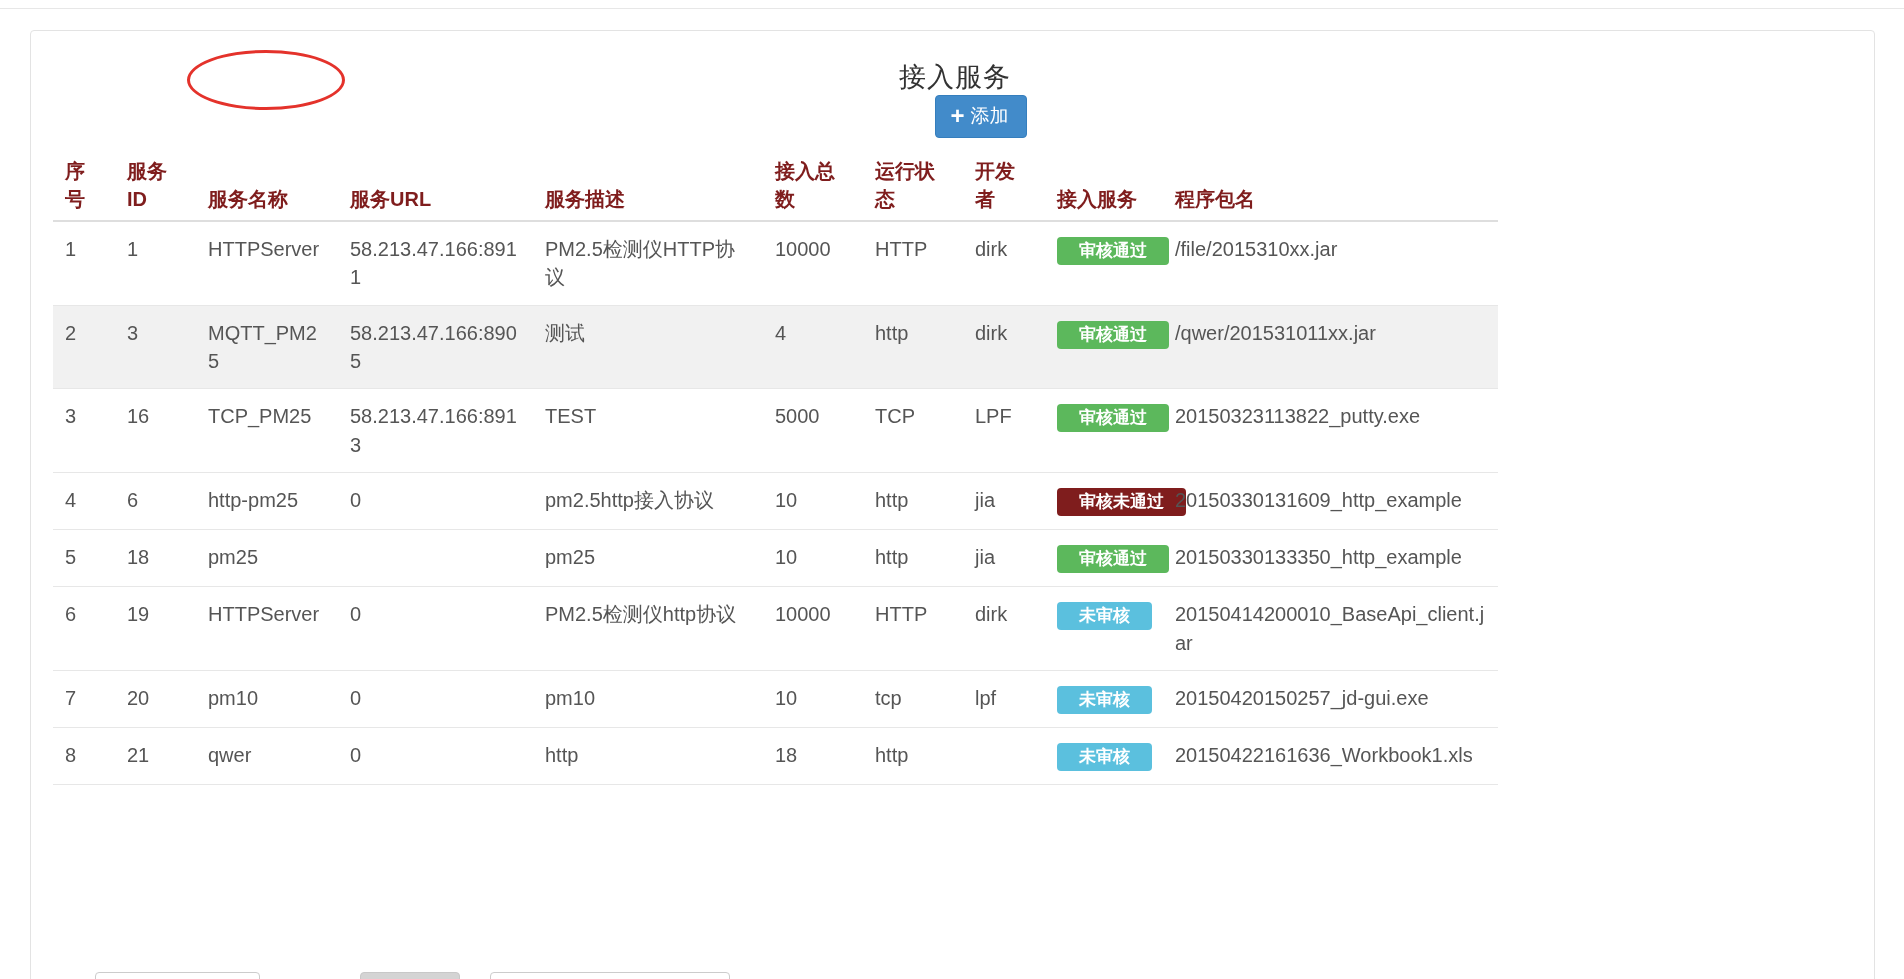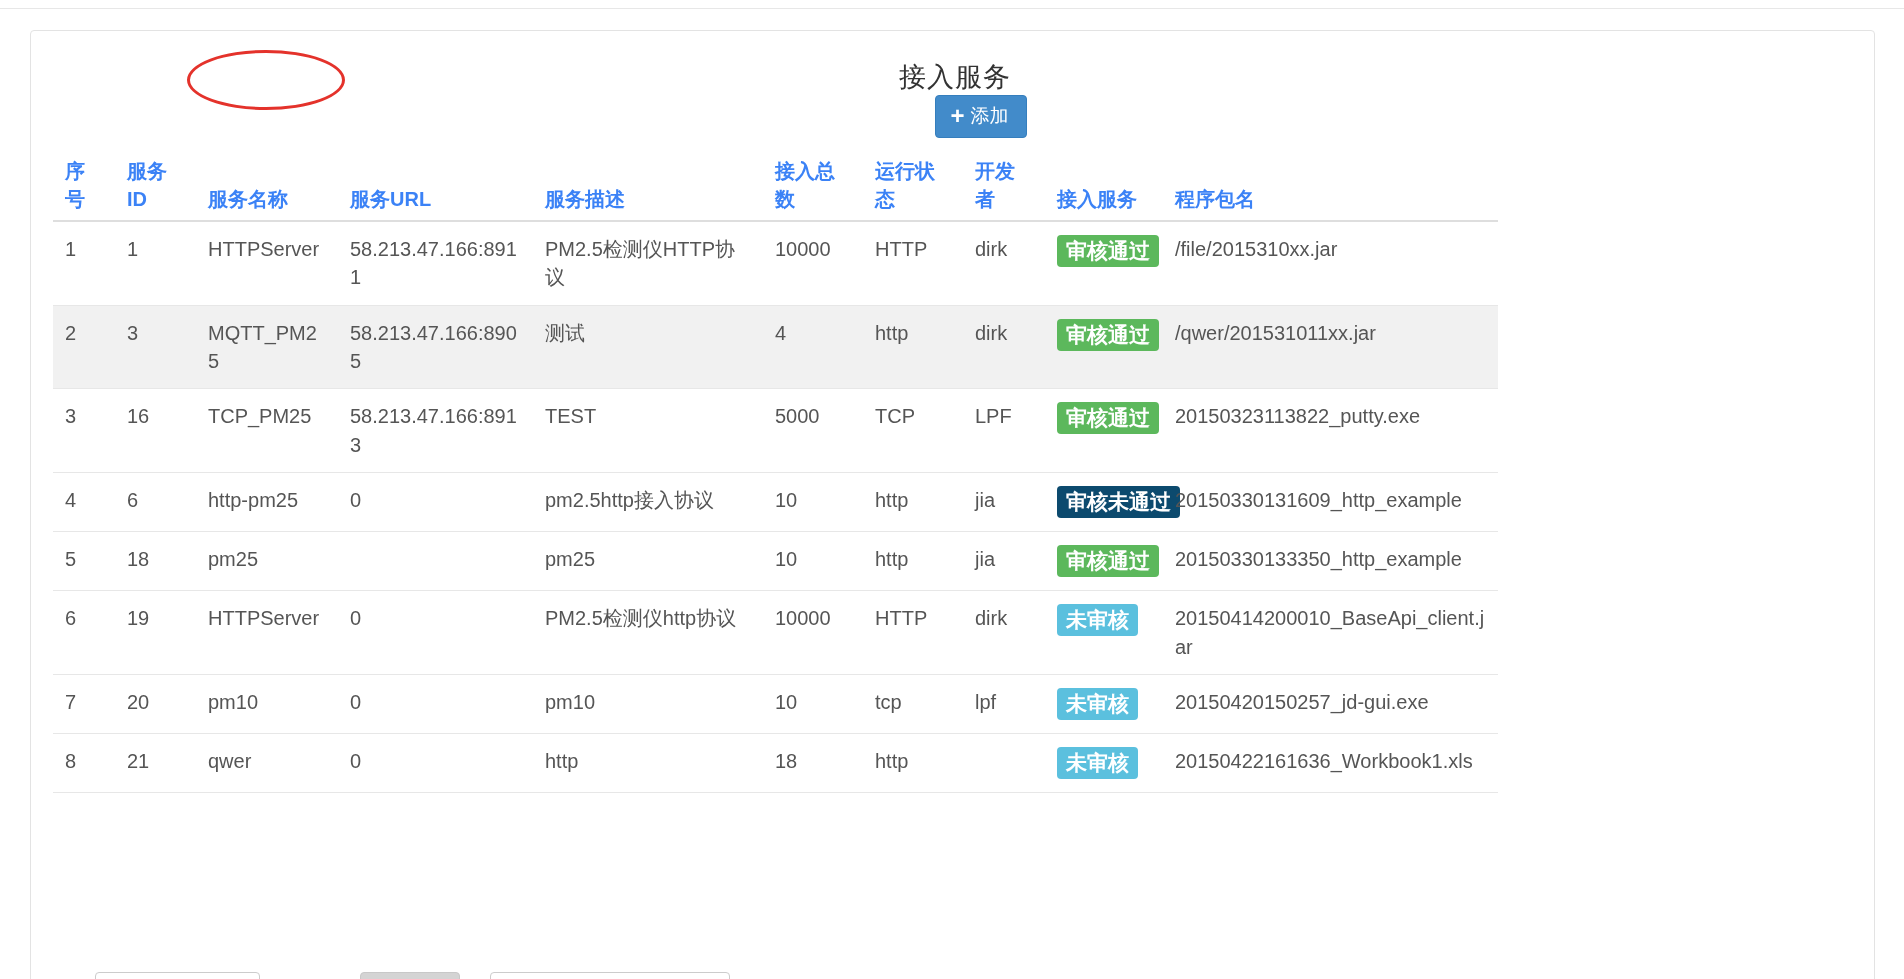--- a/index.html
+++ b/index.html
@@ -58,45 +58,45 @@
   table.svc-table {
     width: 1445px;
     border-collapse: collapse;
     table-layout: fixed;
   }
   .svc-table th {
     text-align: left;
     vertical-align: bottom;
     font-size: 20px;
     font-weight: bold;
-    color: #3b82f6;
+    color: #7f1d1d;
     line-height: 1.42;
     padding: 6px 12px;
     border-bottom: 2px solid #dedede;
     word-wrap: break-word;
   }
   .svc-table td {
     vertical-align: top;
     font-size: 20px;
     color: #555;
     line-height: 1.42;
     padding: 13px 12px;
     border-top: 1px solid #e7e7e7;
     word-wrap: break-word;
   }
   .svc-table tbody tr:first-child td { border-top: none; }
   .svc-table { border-bottom: 1px solid #e7e7e7; }
   .svc-table tr.hl { background: #f1f1f1; }
   .badge-status {
     display: inline-block;
     color: #fff;
-    font-size: 21px;
+    font-size: 17px;
     font-weight: bold;
     line-height: 1;
-    padding: 5px 9px 6px;
+    padding: 5px 22px 6px;
     border-radius: 4px;
     white-space: nowrap;
   }
   
   col.c-no       { width: 62px;  }
   col.c-id       { width: 81px;  }
   col.c-name     { width: 142px; }
   col.c-url      { width: 195px; }
   col.c-desc     { width: 230px; }
   col.c-total    { width: 100px; }
@@ -196,21 +196,21 @@
           </tr>
           <tr>
             <td>4</td>
             <td>6</td>
             <td>http-pm25</td>
             <td>0</td>
             <td>pm2.5http接入协议</td>
             <td>10</td>
             <td>http</td>
             <td>jia</td>
-            <td><span class="badge-status" style="background: #0c4a6e;">审核未通过</span></td>
+            <td><span class="badge-status" style="background: #7f1d1d;">审核未通过</span></td>
             <td>20150330131609_http_example</td>
           </tr>
           <tr>
             <td>5</td>
             <td>18</td>
             <td>pm25</td>
             <td></td>
             <td>pm25</td>
             <td>10</td>
             <td>http</td>

